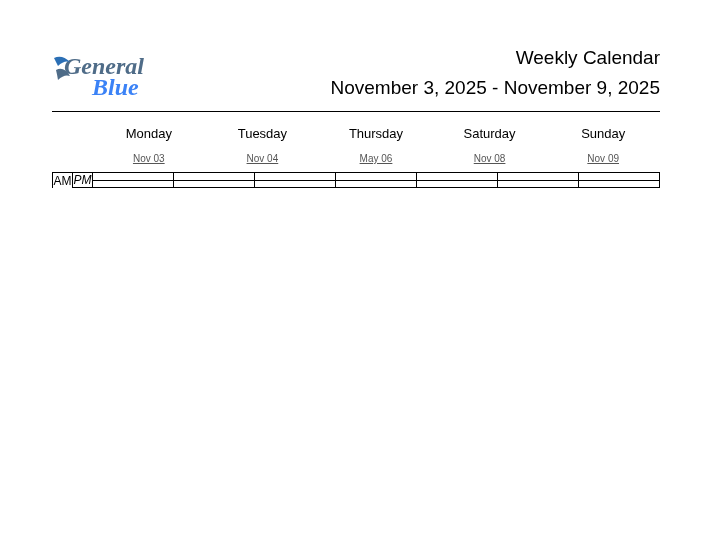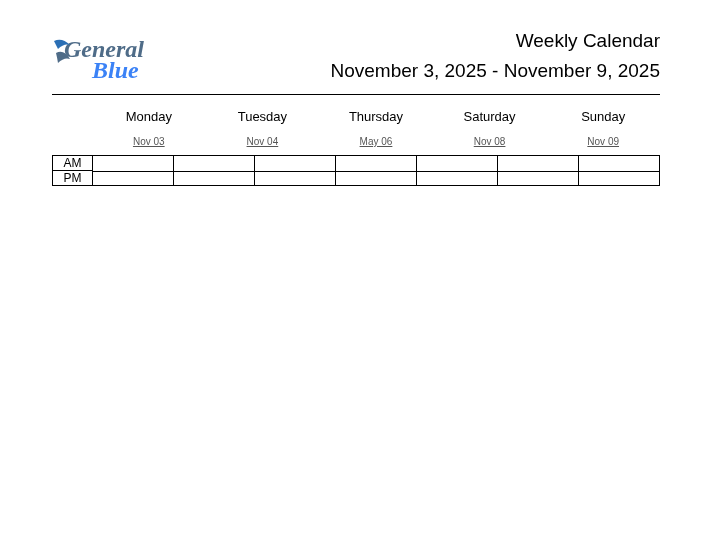--- a/index.html
+++ b/index.html
@@ -8,21 +8,21 @@
       height: 550px;
       background: #fff;
       font-family: Arial, Helvetica, sans-serif;
       color: #000;
       position: relative;
     }
     .header {
       display: flex;
       justify-content: space-between;
       align-items: flex-end;
-      padding: 30px 52px 12px 52px;
+      padding: 47px 52px 12px 52px;
       border-bottom: 1px solid #000;
       margin: 0 52px;
       padding-left: 0;
       padding-right: 0;
     }
     .logo {
       font-family: Georgia, 'Times New Roman', serif;
       font-style: italic;
       font-weight: bold;
       font-size: 24px;
@@ -55,32 +55,32 @@
       padding-bottom: 8px;
     }
     .day-name { font-size: 13px; font-weight: 400; margin-bottom: 12px; }
     .day-date { font-size: 10px; color: #555; text-decoration: underline; }
     .grid {
       display: flex;
     }
     .row-labels {
       width: 40px;
       display: flex;
-      flex-direction: column;
+      flex-direction: row;
     }
     .row-label {
       flex: 1;
       display: flex;
       align-items: center;
       justify-content: center;
       font-size: 12px;
       border-top: 1px solid #000;
       border-left: 1px solid #000;
     }
-    .row-label:last-child { border-bottom: 1px solid #000; }
+    .row-label:last-child { border-bottom: 1px solid #000; font-style: italic; }
     .grid-body {
       flex: 1;
       display: flex;
       flex-direction: column;
     }
     .grid-row {
       flex: 1;
       display: flex;
       height: 170px;
     }

